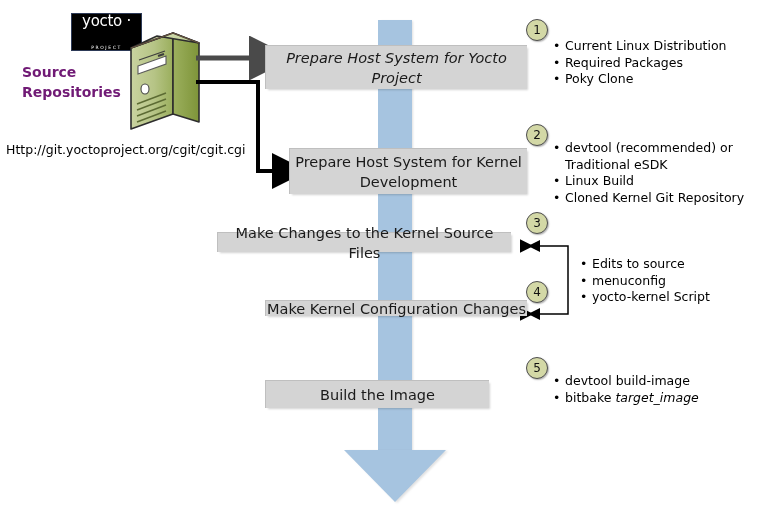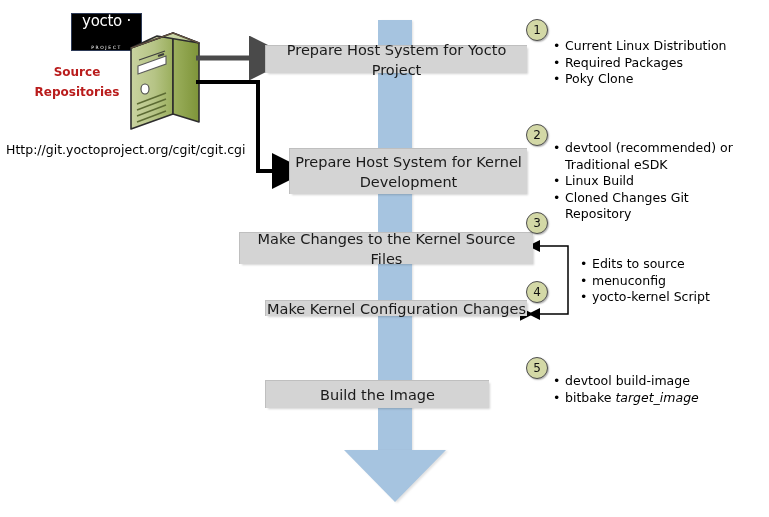--- a/index.html
+++ b/index.html
@@ -56,24 +56,23 @@
     width: 74px;
     height: 108px;
   }
 
   
   .src-label {
     position: absolute;
     left: 22px;
     top: 62px;
     width: 110px;
-    text-align: center;
-    font-size: 12px;
+    font-size: 14px;
     font-weight: bold;
-    color: #b91c1c;
+    color: #701a75;
     line-height: 20px;
   }
   .url-label {
     position: absolute;
     left: 6px;
     top: 142px;
     font-size: 12.5px;
     color: #000000;
     white-space: nowrap;
   }
@@ -109,23 +108,23 @@
     box-sizing: border-box;
     display: flex;
     align-items: center;
     justify-content: center;
     text-align: center;
     color: #1a1a1a;
     font-size: 14.5px;
     line-height: 20px;
     box-shadow: 2px 2px 2px -1px rgba(0,0,0,0.18);
   }
-  #box1 { left: 265px; top: 45px;  width: 262px; height: 28px; }
+  #box1 { left: 265px; top: 45px;  width: 262px; height: 44px; font-style: italic; }
   #box2 { left: 289px; top: 148px; width: 238px; height: 46px; }
-  #box3 { left: 239px; top: 232px; width: 294px; height: 32px; }
+  #box3 { left: 217px; top: 232px; width: 294px; height: 20px; }
   #box4 { left: 265px; top: 300px; width: 262px; height: 16px; }
   #box5 { left: 265px; top: 380px; width: 224px; height: 28px; }
 
   
   .ncircle {
     position: absolute;
     width: 22px;
     height: 22px;
     border-radius: 50%;
     background: #d3d8a6;
@@ -275,21 +274,21 @@
   <ul class="blist" id="list1">
     <li>Current Linux Distribution</li>
     <li>Required Packages</li>
     <li>Poky Clone</li>
   </ul>
 
   <ul class="blist" id="list2">
     <li>devtool (recommended) or
 Traditional eSDK</li>
     <li>Linux Build</li>
-    <li>Cloned Changes Git Repository</li>
+    <li>Cloned Kernel Git Repository</li>
   </ul>
 
   <ul class="blist" id="list3">
     <li>Edits to source</li>
     <li>menuconfig</li>
     <li>yocto-kernel Script</li>
   </ul>
 
   <ul class="blist" id="list5">
     <li><span>devtool build-image</span></li>

